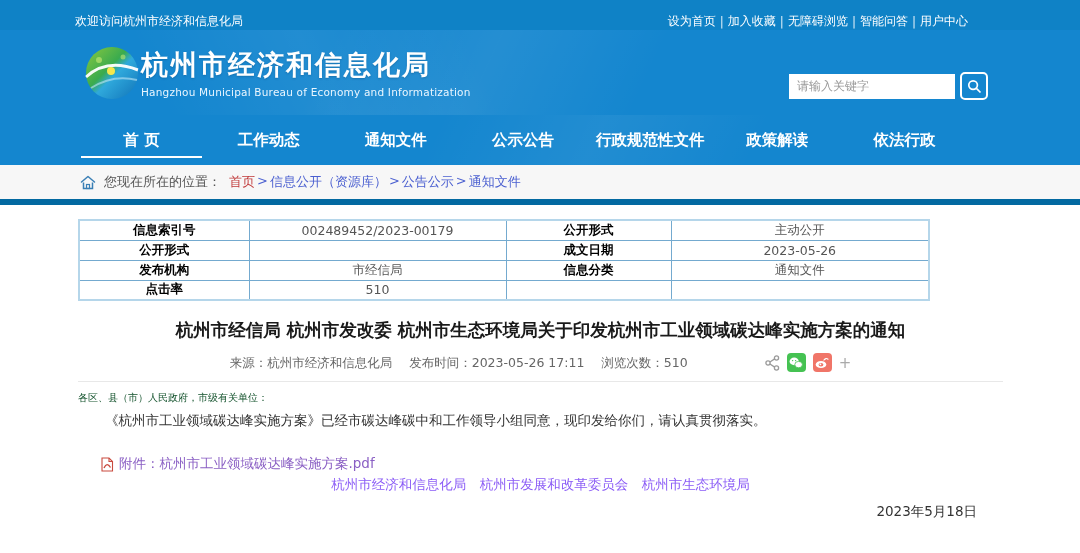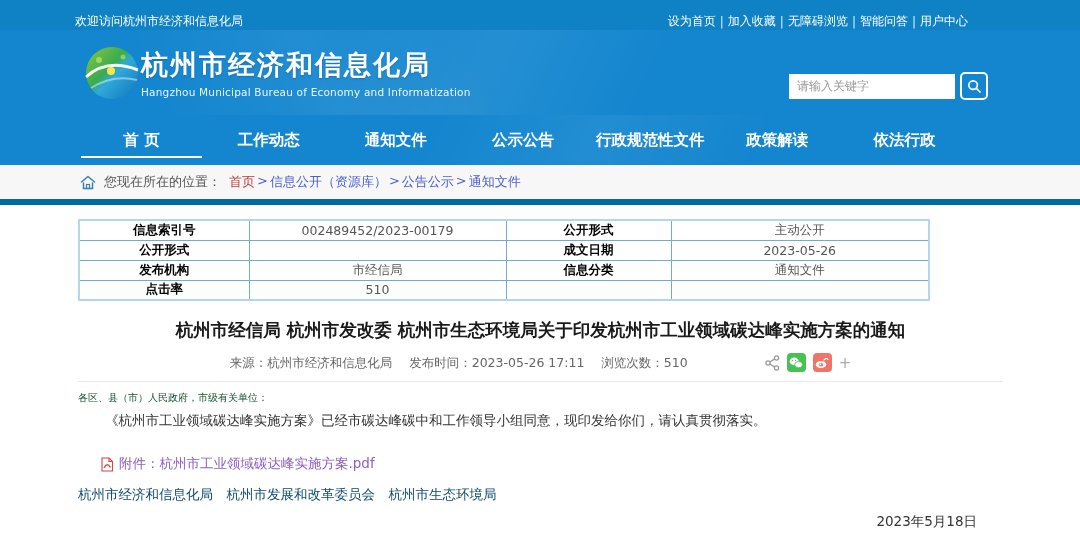--- a/index.html
+++ b/index.html
@@ -67,21 +67,21 @@
   .meta .ic-row { display:flex; align-items:center; gap:7px; margin-left:60px; }
   .sq-ic { width:19px; height:19px; border-radius:4px; display:flex; align-items:center;
     justify-content:center; cursor:pointer; }
   .plus { color:#aaa; font-size:15px; cursor:pointer; }
   .divider { margin-top:9px; border-top:1px solid #e8e8e8; width:925px; }
   .body-l1 { margin-top:9px; font-size:10px; color:#14532d; }
   .body-l2 { margin-top:7px; font-size:13.5px; color:#333; text-indent:2em; }
   .attach { margin-top:25px; margin-left:22px; display:flex; align-items:center; gap:5px;
     font-size:13.5px; }
   .attach a { color:#8a5fc4; text-decoration:none; cursor:pointer; }
-  .sign { margin-top:13px; text-align:left; font-size:13.5px; color:#0c4a6e; padding-right:0; }
+  .sign { margin-top:3px; text-align:center; font-size:13.5px; color:#8b5cf6; padding-right:0; }
   .date { margin-top:9px; text-align:right; font-size:13.5px; color:#333; padding-right:26px; }
 </style>
 </head>
 <body>
 
 <div class="topbar">
   <span>欢迎访问杭州市经济和信息化局</span>
   <div class="toplinks">
     <span class="lnk">设为首页</span>
     <span class="sep">|</span>

